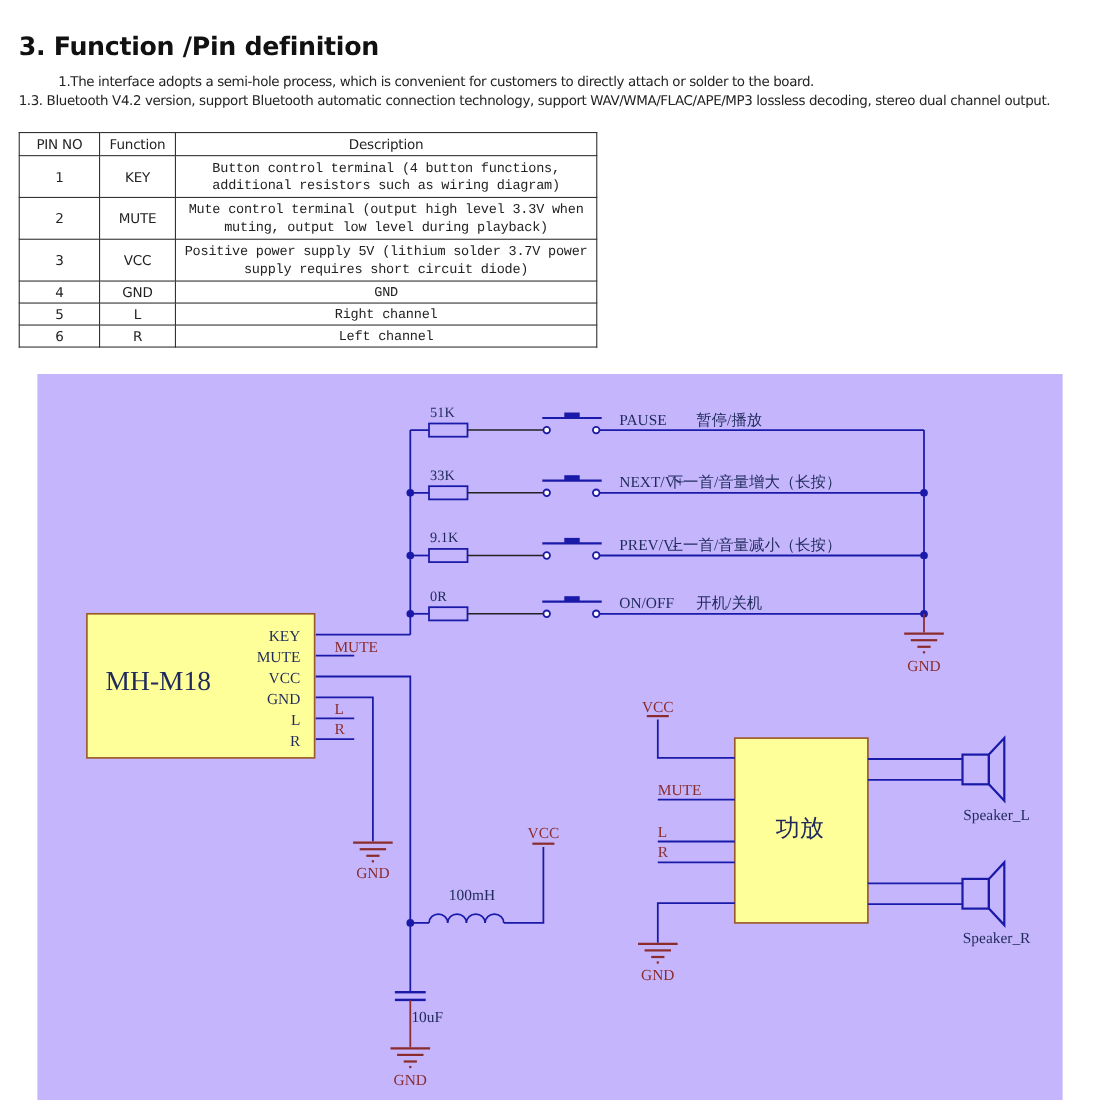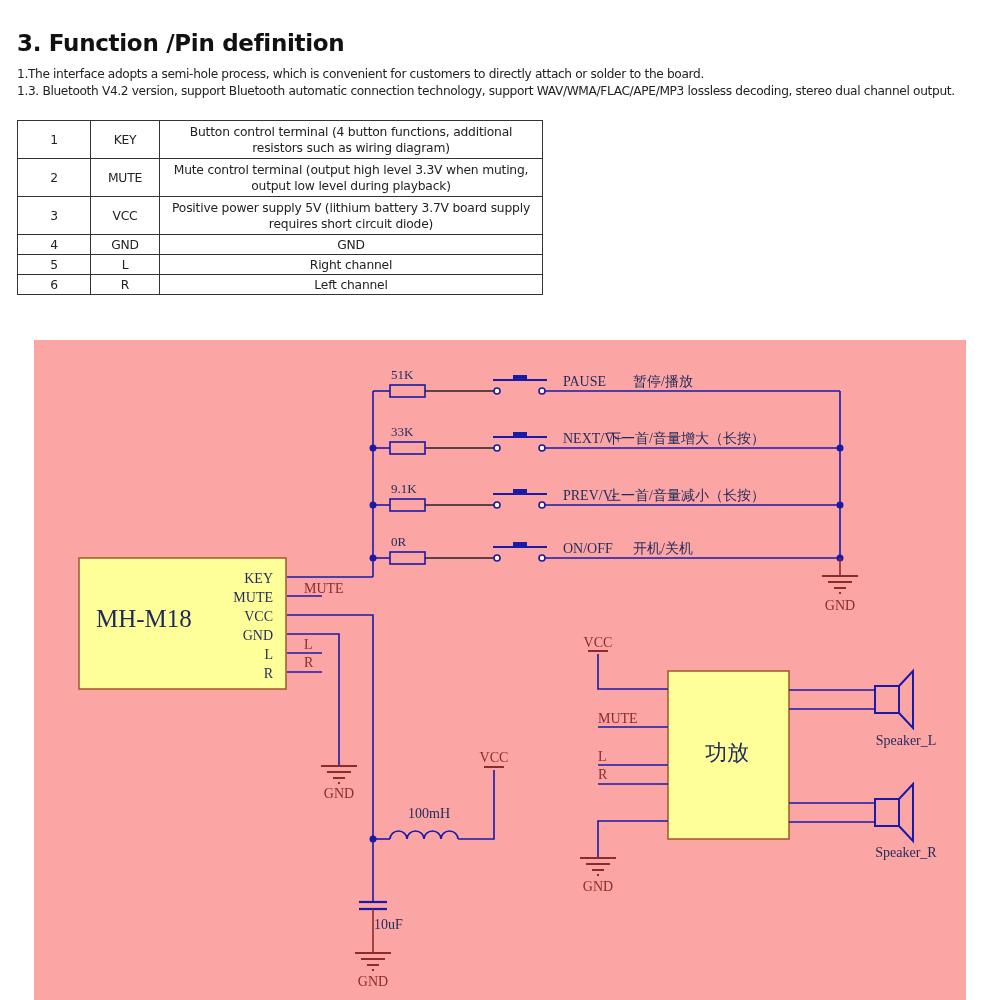--- a/index.html
+++ b/index.html
@@ -3,58 +3,63 @@
 <meta charset="utf-8">
 <style>
   html, body { margin: 0; padding: 0; background: #ffffff; }
   body { width: 1000px; height: 1000px; position: relative; overflow: hidden;
          font-family: "DejaVu Sans", sans-serif; color: #1a1a1a; }
   .title { position: absolute; left: 17px; top: 30px; margin: 0;
            font-family: "DejaVu Sans", sans-serif; font-weight: bold; font-size: 23px;
            letter-spacing: -0.3px; color: #111; text-align: right; }
   .para { position: absolute; left: 17px; font-size: 12.2px; line-height: 16px; color: #222;
           font-family: "DejaVu Sans", sans-serif; letter-spacing: -0.35px; }
-  .p1 { top: 66px; }
+  .p1 { top: 66px; margin-left: 36px; }
   .p2 { top: 83px; width: 975px; }
   table.pins { position: absolute; left: 17px; top: 120px; border-collapse: collapse;
                font-family: "DejaVu Sans", sans-serif; font-size: 12.3px; color: #222; letter-spacing: -0.2px; }
   table.pins td, table.pins th { border: 1.5px solid #333; text-align: center; padding: 0 4px;
                                  font-weight: normal; line-height: 16px; }
   table.pins th { height: 20px; }
   table.pins td.c1 { width: 64px; }
   table.pins td.c2 { width: 60px; }
-  table.pins td.c3 { width: 374px; }
+  table.pins td.c3 { width: 374px; font-family: Liberation Mono, monospace; }
   table.pins tr.tall td { height: 37px; }
   table.pins tr.short td { height: 19px; }
-  .diagram { position: absolute; left: 34px; top: 340px; width: 932px; height: 660px; background: #fca5a5; }
+  .diagram { position: absolute; left: 34px; top: 340px; width: 932px; height: 660px; background: #c4b5fd; }
   svg text { font-family: "Liberation Serif", "DejaVu Serif", serif; }
 </style>
 </head>
 <body>
 
 <h1 class="title">3. Function /Pin definition</h1>
 <div class="para p1">1.The interface adopts a semi-hole process, which is convenient for customers to directly attach or solder to the board.</div>
 <div class="para p2">1.3. Bluetooth V4.2 version, support Bluetooth automatic connection technology, support WAV/WMA/FLAC/APE/MP3 lossless decoding, stereo dual channel output.</div>
 
 <table class="pins">
   <tbody>
+      <tr>
+    <th>PIN NO</th>
+    <th>Function</th>
+    <th>Description</th>
+  </tr>
   <tr class="tall">
     <td class="c1">1</td>
     <td class="c2">KEY</td>
     <td class="c3">Button control terminal (4 button functions, additional resistors such as wiring diagram)</td>
   </tr>
   <tr class="tall">
     <td class="c1">2</td>
     <td class="c2">MUTE</td>
     <td class="c3">Mute control terminal (output high level 3.3V when muting, output low level during playback)</td>
   </tr>
   <tr class="tall">
     <td class="c1">3</td>
     <td class="c2">VCC</td>
-    <td class="c3">Positive power supply 5V (lithium battery 3.7V board supply requires short circuit diode)</td>
+    <td class="c3">Positive power supply 5V (lithium solder 3.7V power supply requires short circuit diode)</td>
   </tr>
   <tr class="short">
     <td class="c1">4</td>
     <td class="c2">GND</td>
     <td class="c3">GND</td>
   </tr>
   <tr class="short">
     <td class="c1">5</td>
     <td class="c2">L</td>
     <td class="c3">Right channel</td>

